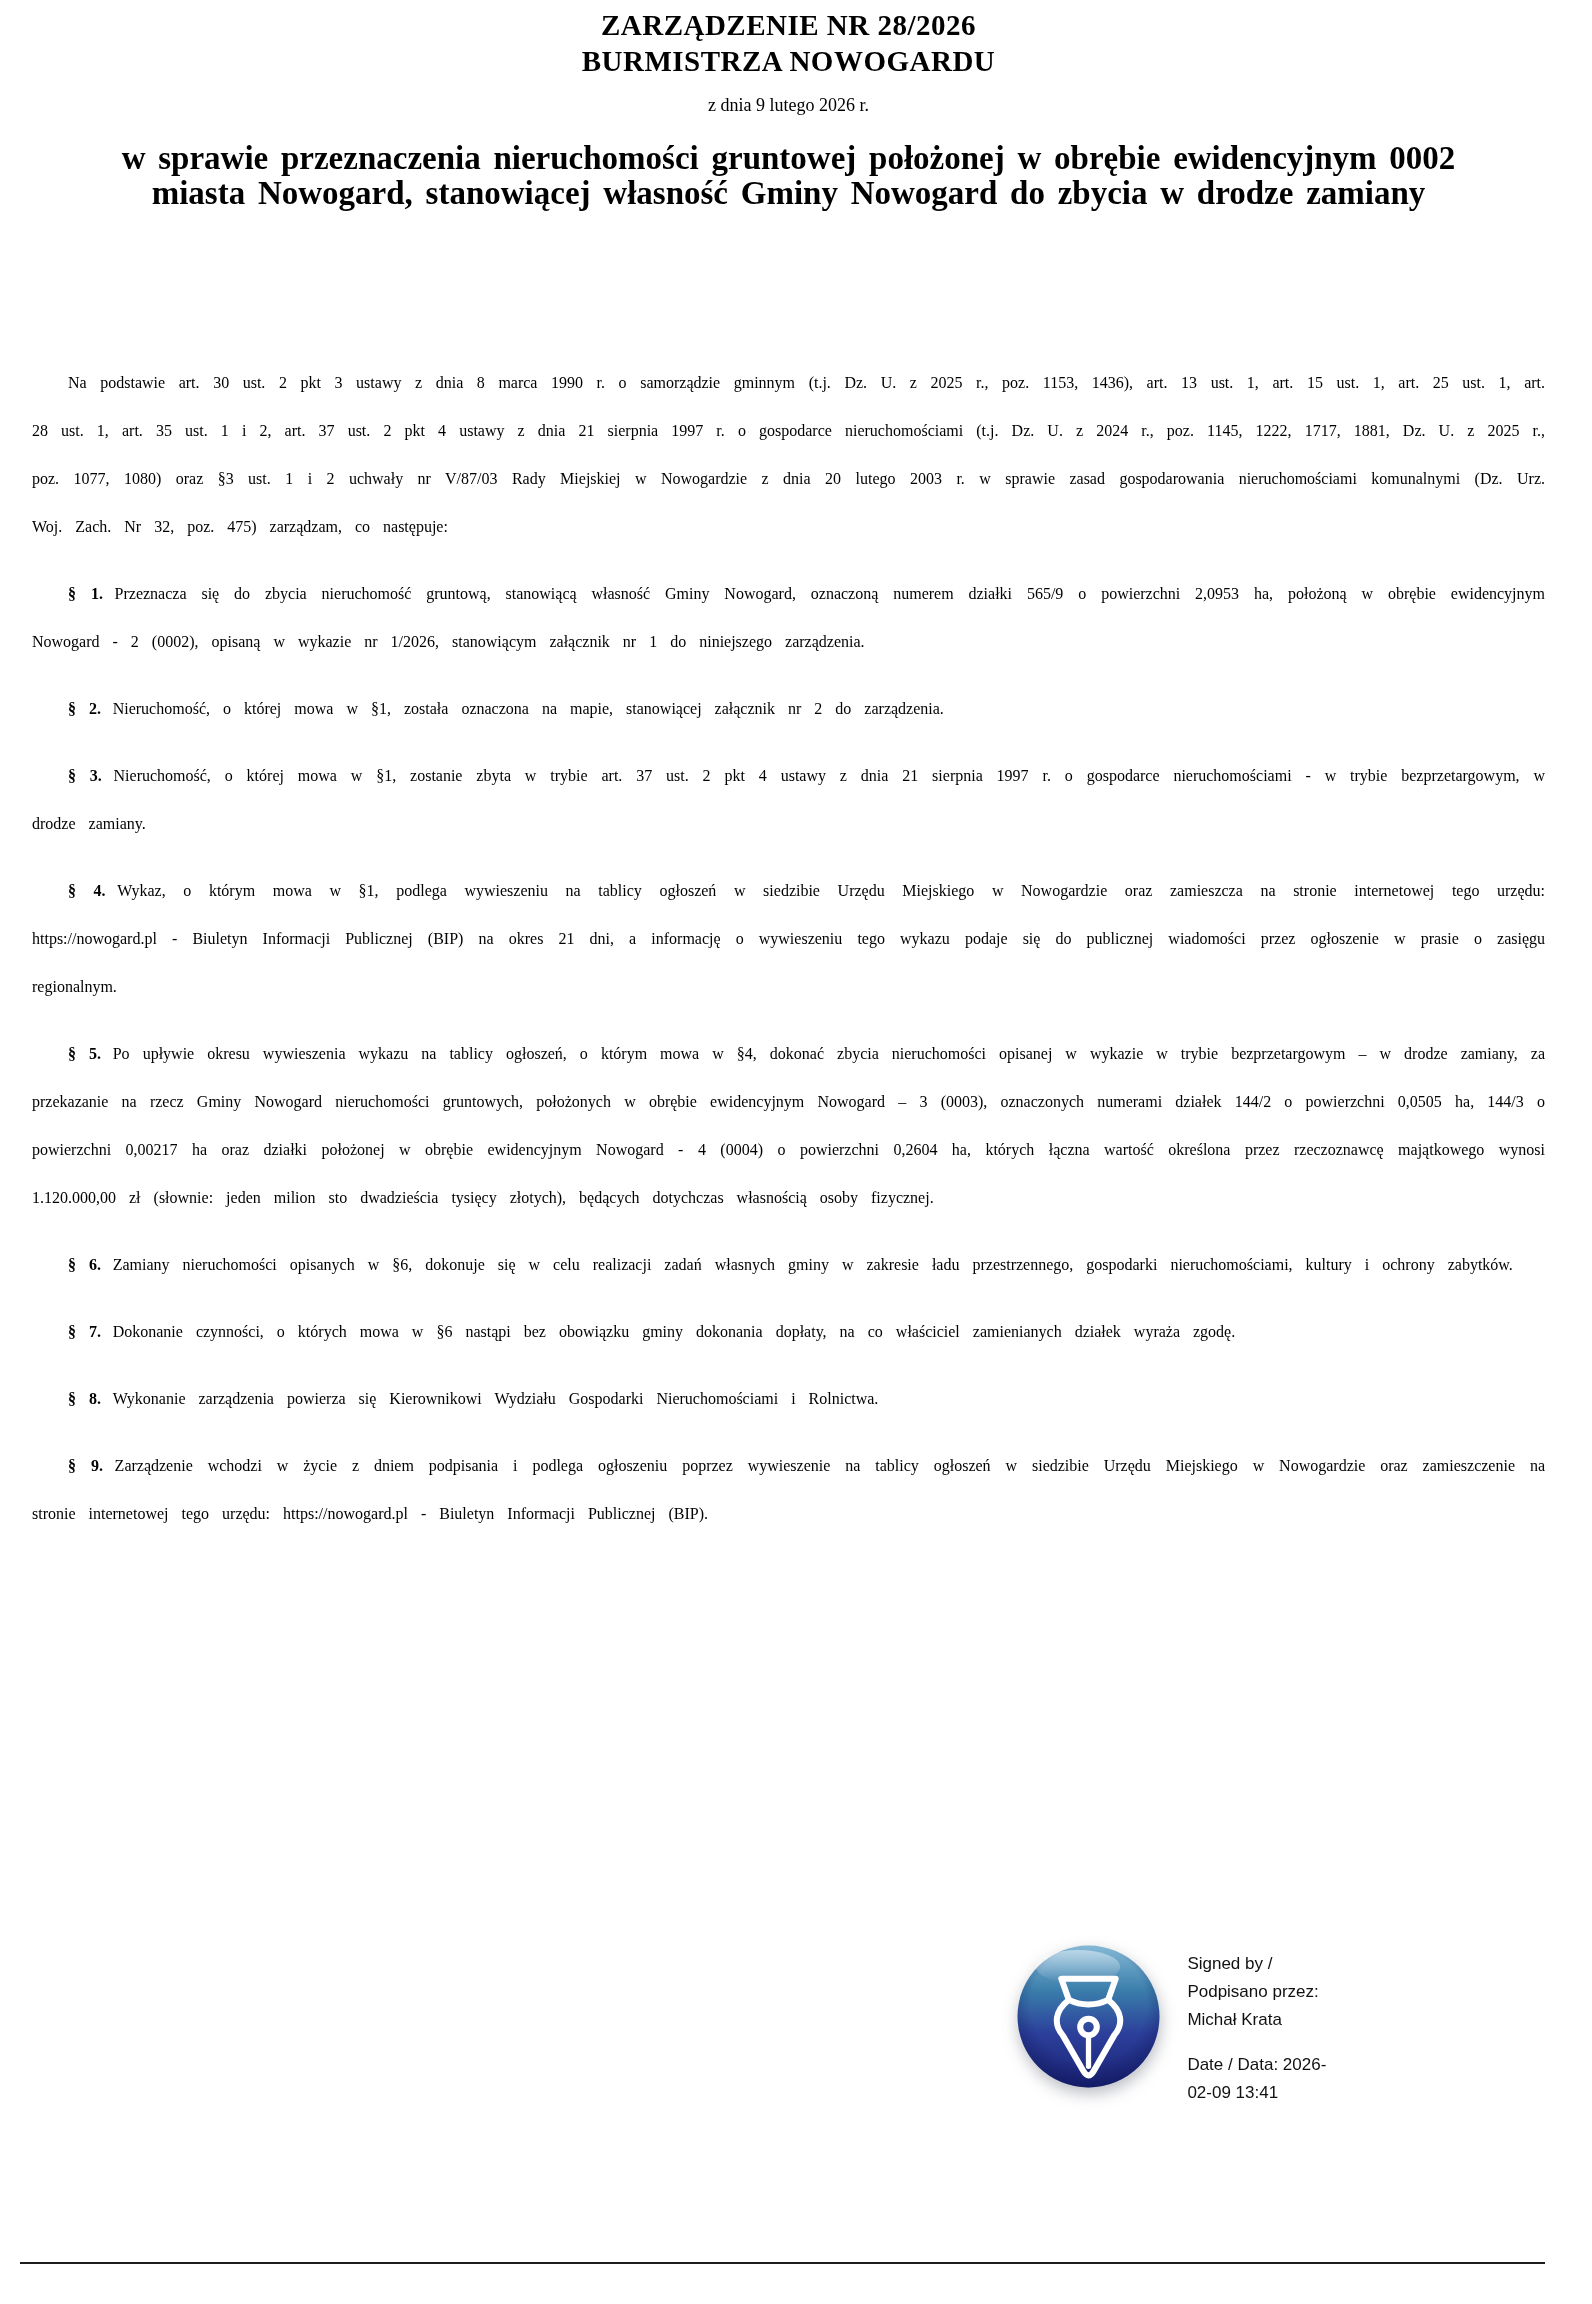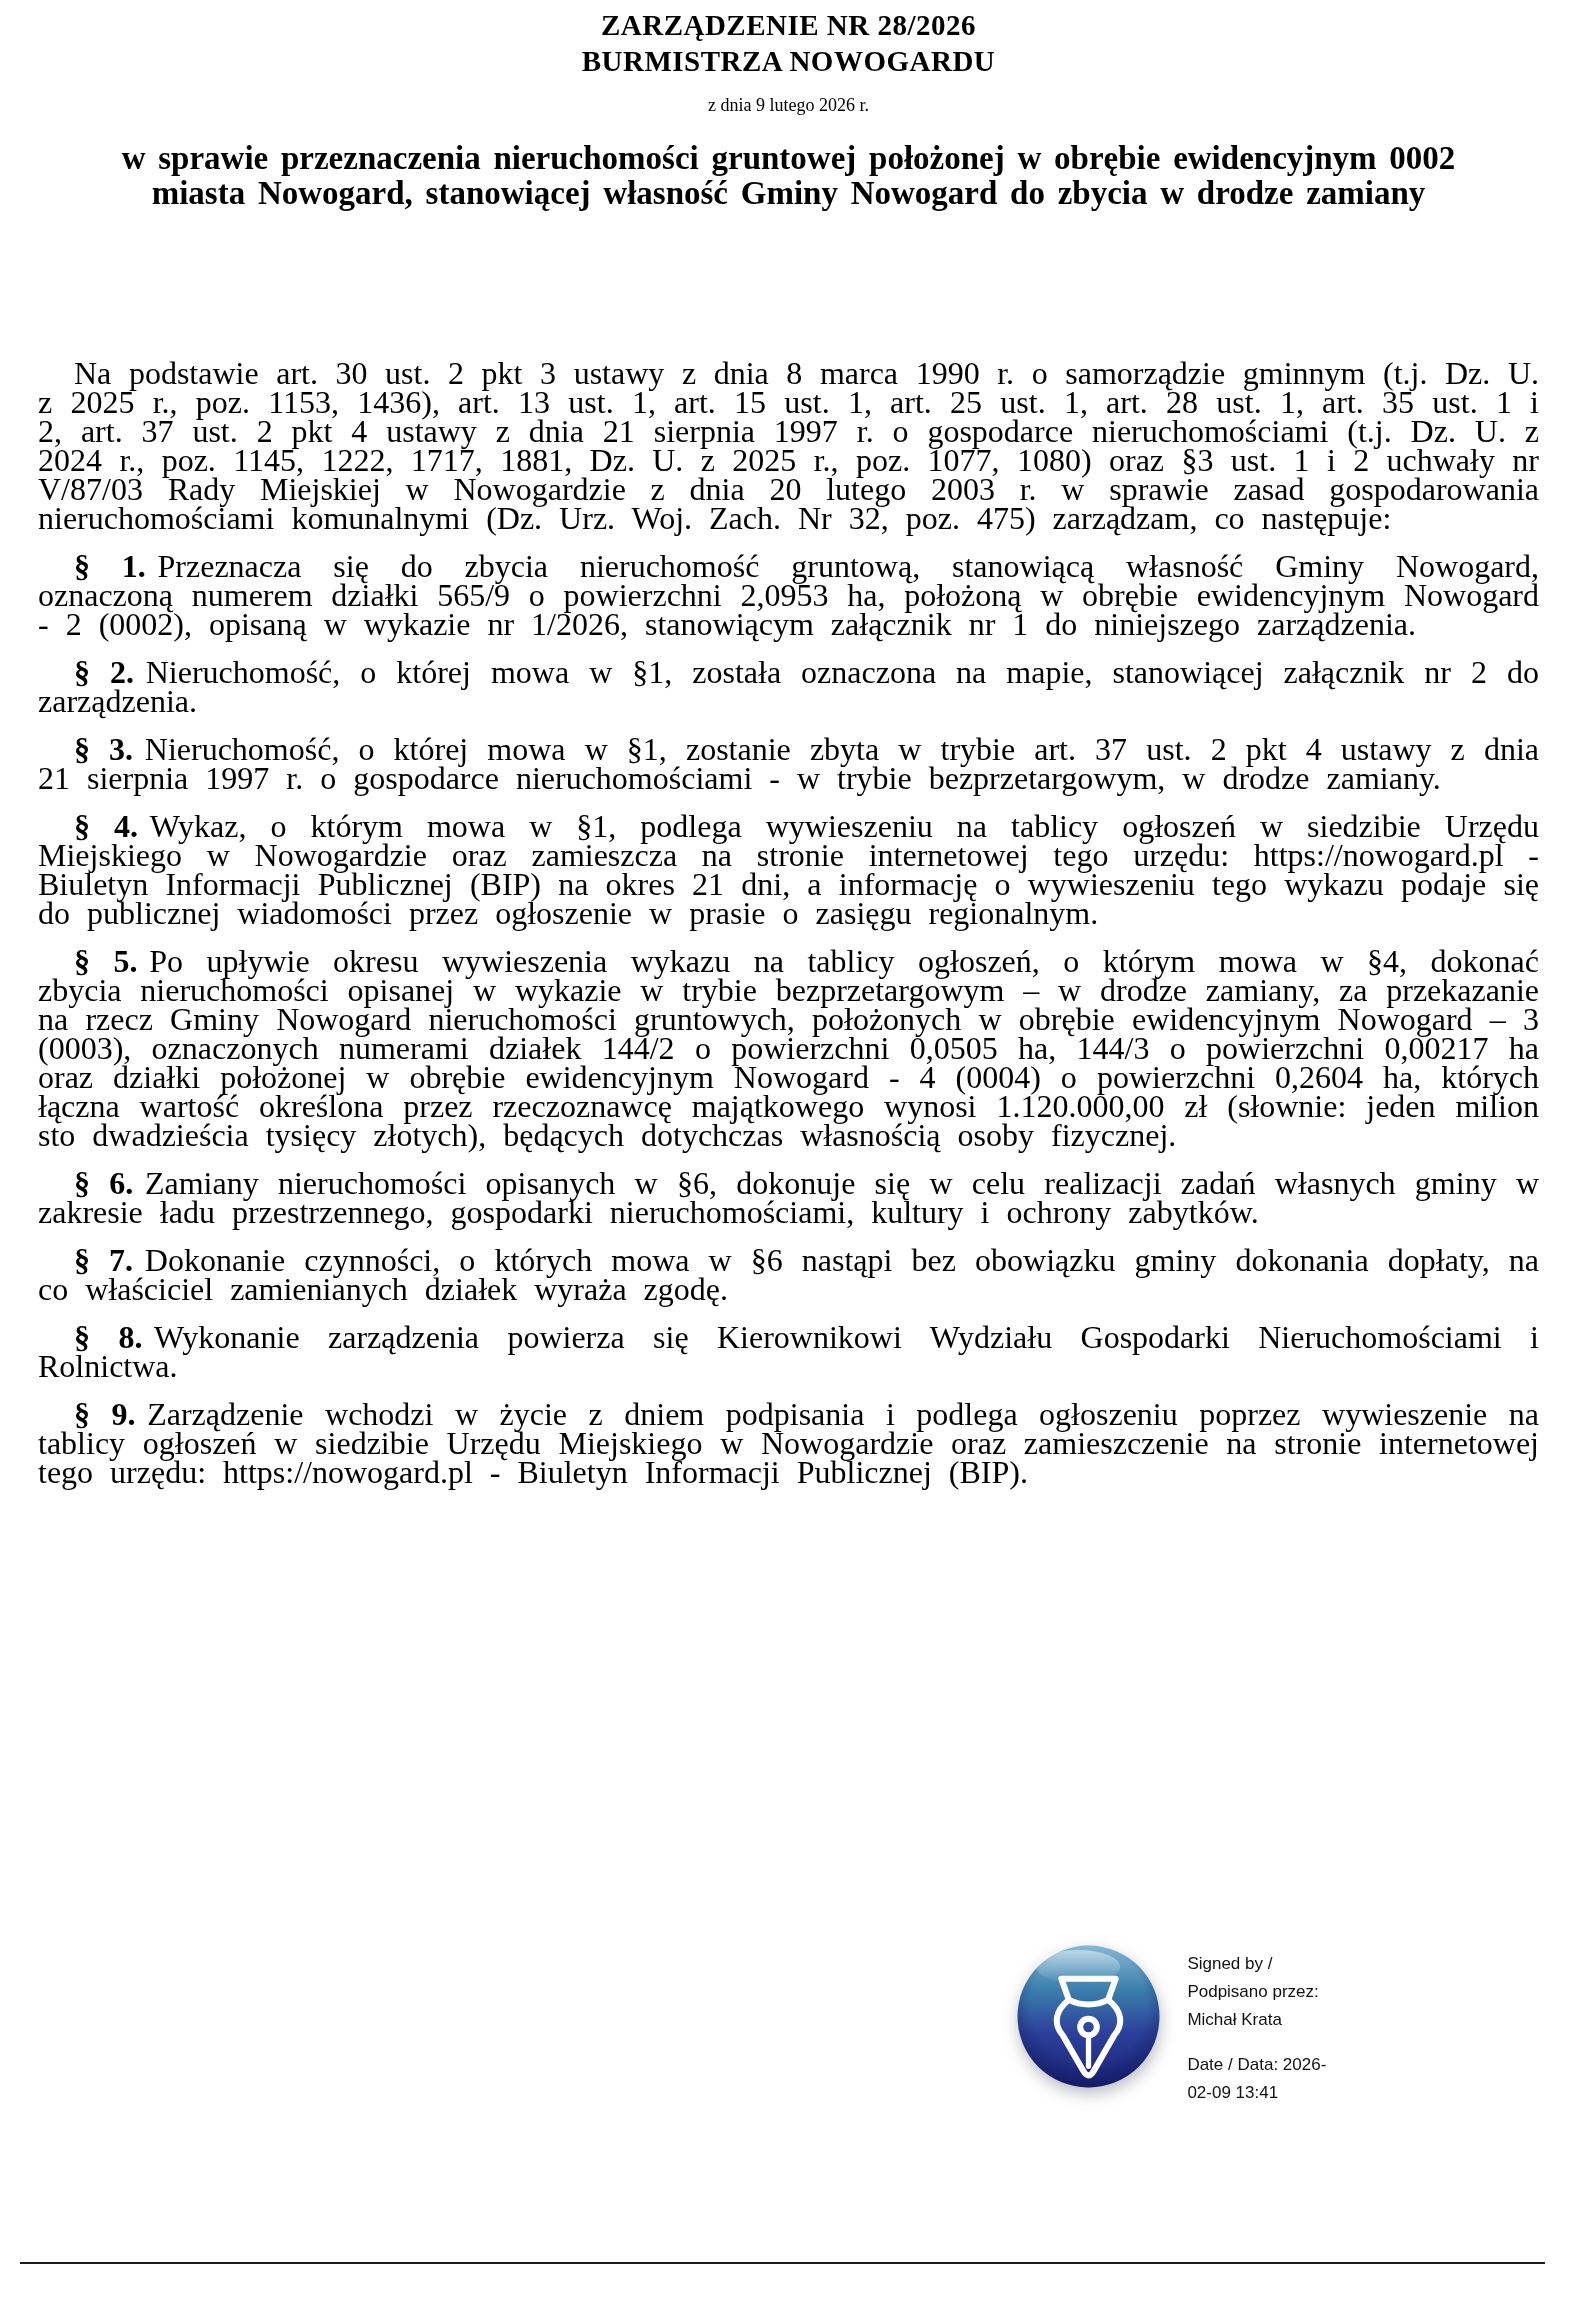--- a/index.html
+++ b/index.html
@@ -13,21 +13,21 @@
   .content{padding:7.2px 35px 0 20px;}
 
   .h-title{text-align:center;font-weight:bold;font-size:29px;line-height:36px;letter-spacing:0.5px;}
   .h-date{text-align:center;font-size:18px;line-height:32px;margin-top:10px;}
   .h-subject{
     text-align:center;font-weight:bold;font-size:33px;line-height:35px;
     margin:20px auto 0;max-width:1422px;word-spacing:4.5px;
   }
 
   .bodytext p{
-    font-size:32px;line-height:29px;margin:18px;
+    font-size:16px;line-height:48px;margin:12px;
     text-align:justify;text-indent:36px;word-spacing:9px;
   }
   .preamble{margin-top:148px !important;}
   .section{margin-top:19px !important;}
   .slabel{margin-right:11.7px;}
 
   .signature{position:absolute;top:1941px;left:1013px;display:flex;align-items:flex-start;}
   .badge{width:151px;height:151px;filter:drop-shadow(1.8px 6.3px 8px rgba(70,75,95,.38));}
   .sig-text{
     margin-left:23.4px;padding-top:9px;width:270px;

